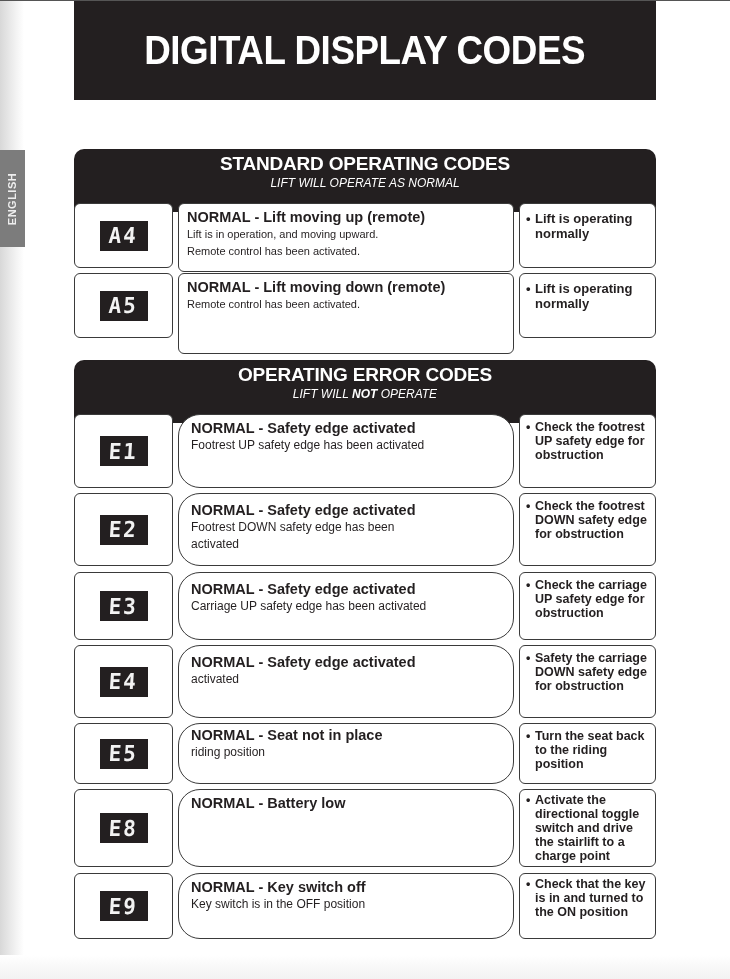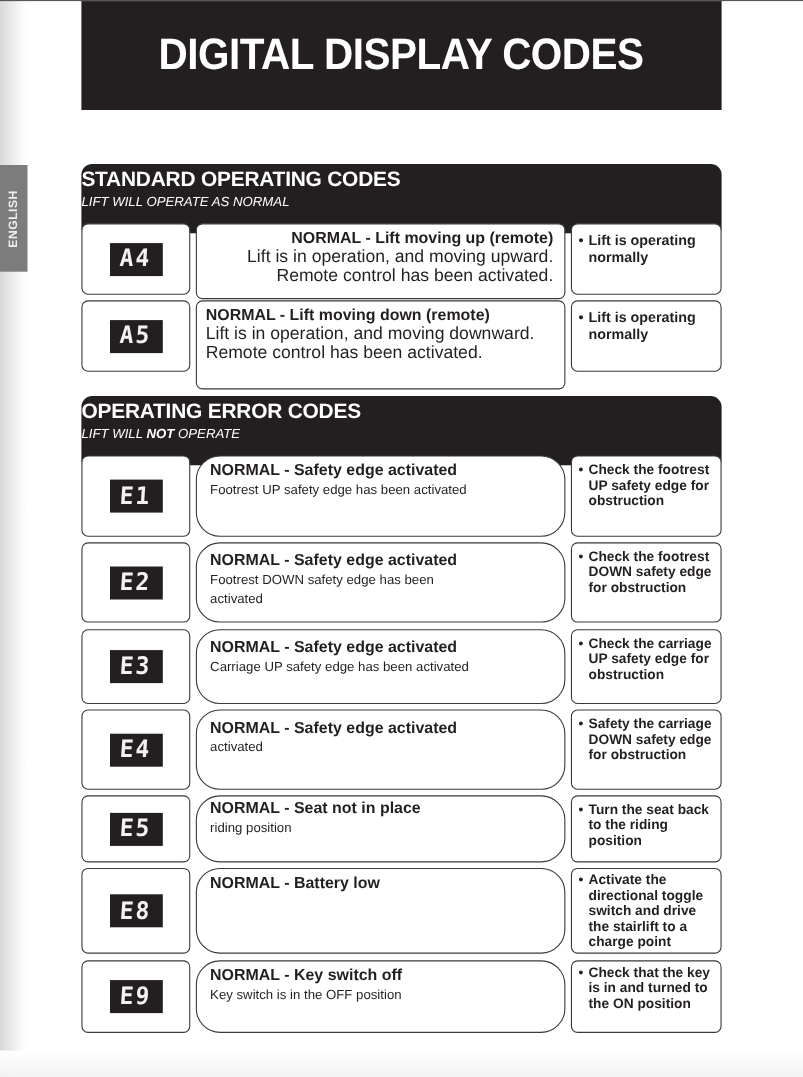--- a/index.html
+++ b/index.html
@@ -10,33 +10,33 @@
     background: linear-gradient(to right, #d8d8d8, #f4f4f4 70%, #ffffff); }
   .bottom-shade { position: absolute; left: 0; top: 955px; width: 730px; height: 24px;
     background: linear-gradient(to bottom, #ffffff, #f2f2f2); }
   .lang-tab { position: absolute; left: 0; top: 150px; width: 25px; height: 97px; background: #7c7c7c;
     display: flex; align-items: center; justify-content: center; }
   .lang-tab span { transform: rotate(-90deg); color: #eeeeee; font-weight: bold; font-size: 11px; letter-spacing: 0.5px; white-space: nowrap; }
   .title-banner { position: absolute; left: 74px; top: 1px; width: 582px; height: 99px; background: #231f20;
     display: flex; align-items: center; justify-content: center; }
   .title-banner h1 { color: #ffffff; font-weight: bold; font-size: 40px; letter-spacing: -0.5px; transform: scaleX(0.92); }
   .section-header { position: absolute; left: 74px; width: 582px; height: 63px; background: #231f20;
-    border-radius: 10px 10px 4px 4px; color: #fff; padding-top: 4px; }
+    border-radius: 10px 10px 4px 4px; color: #fff; text-align: center; padding-top: 4px; }
   .section-header .sh-title { font-weight: bold; font-size: 19px; line-height: 21px; letter-spacing: -0.2px; }
   .section-header .sh-sub { font-style: italic; font-size: 12px; line-height: 18px; }
   .section-header .sh-sub b { font-weight: bold; }
   .cell { position: absolute; border: 1.2px solid #3a3a3a; border-radius: 6px; background: #fff; }
   .code-cell { left: 74px; width: 99px; display: flex; align-items: center; justify-content: center; }
   .desc-cell { left: 178px; width: 336px; padding: 5px 10px 0 8px; }
   .act-cell { left: 519px; width: 137px; padding: 5px 4px 0 6px; }
   .lcd { background: #231f20; width: 48px; height: 30px; display: flex; align-items: center; justify-content: center; }
   .lcd span { font-family: "DejaVu Sans Mono", monospace; color: #f2f2f2; font-size: 22px; font-weight: bold;
     letter-spacing: 2px; transform: scaleX(0.95) skewX(-4deg); }
   .desc-title { font-weight: bold; font-size: 14.5px; line-height: 17px; }
-  .desc-body { font-size: 16px; line-height: 16.5px; }
+  .desc-body { font-size: 11px; line-height: 16.5px; }
   .err .desc-cell { padding-left: 12px; border-radius: 22px; }
   .err .desc-title { font-size: 14.5px; }
   .err .desc-body { font-size: 12px; transform-origin: left; }
   .act { display: flex; font-weight: bold; font-size: 12.5px; line-height: 14px; }
   .act .bullet { width: 9px; flex: none; }
   .std .act { font-size: 13px; line-height: 14.5px; padding-top: 3px; }
 </style>
 </head>
 <body>
 
@@ -56,42 +56,41 @@
   <div class="sh-title">STANDARD OPERATING CODES</div>
   <div class="sh-sub">LIFT WILL OPERATE AS NORMAL</div>
 </div>
 
 <div class="std">
   <div class="cell code-cell" style="top:203px;height:65px;">
     <div class="lcd">
         <span>A4</span>
       </div>
   </div>
-  <div class="cell desc-cell" style="top:203px;height:69px;text-align:right;">
+  <div class="cell desc-cell" style="top:203px;height:69px;">
     <div class="desc-title">NORMAL - Lift moving up (remote)</div>
     <div class="desc-body">Lift is in operation, and moving upward.</div>
     <div class="desc-body">Remote control has been activated.</div>
   </div>
   <div class="cell act-cell" style="top:203px;height:65px;">
     <div class="act">
         <span class="bullet">•</span>
         <span>Lift is operating normally</span>
       </div>
   </div>
 </div>
 
 <div class="std">
   <div class="cell code-cell" style="top:273px;height:65px;">
     <div class="lcd">
         <span>A5</span>
       </div>
   </div>
   <div class="cell desc-cell" style="top:273px;height:81px;">
     <div class="desc-title">NORMAL - Lift moving down (remote)</div>
-    <div class="desc-body">Lift is in operation, and moving downward.</div>
     <div class="desc-body">Remote control has been activated.</div>
   </div>
   <div class="cell act-cell" style="top:273px;height:65px;">
     <div class="act">
         <span class="bullet">•</span>
         <span>Lift is operating normally</span>
       </div>
   </div>
 </div>
 

